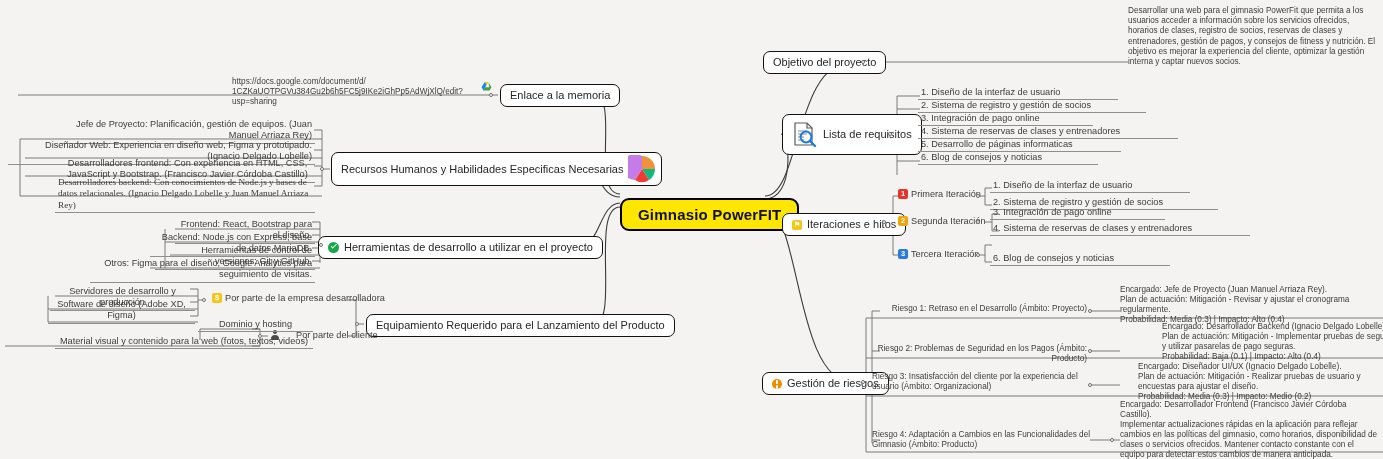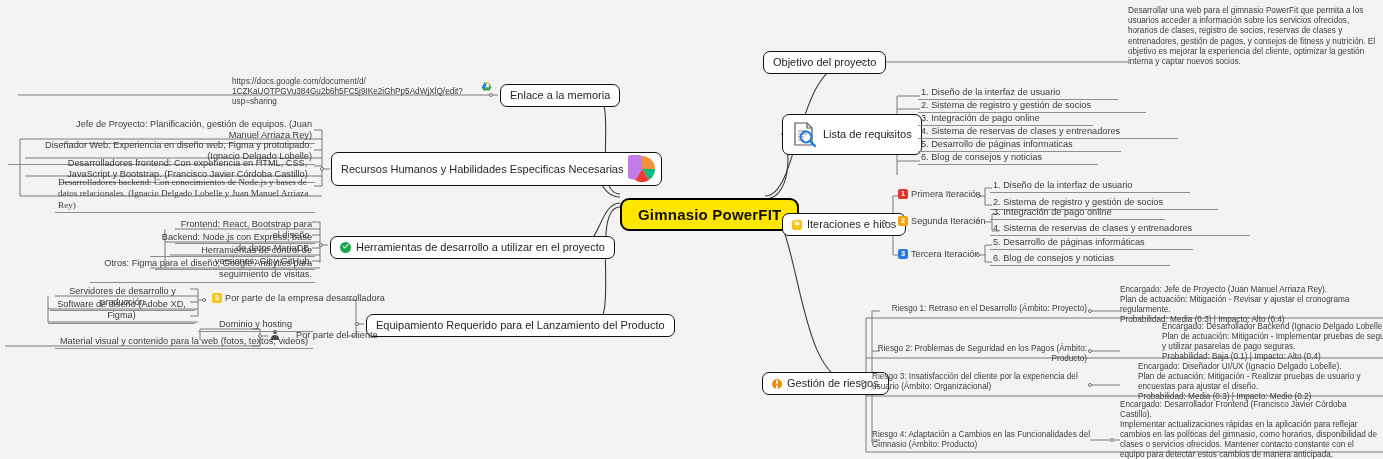--- a/index.html
+++ b/index.html
@@ -255,21 +255,20 @@
   </div>
   <span class="connector" style="left:976px;top:220px;"></span>
   <div class="leaf" style="left:990px;top:207px;width:175px;">3. Integración de pago online</div>
   <div class="leaf" style="left:990px;top:223px;width:260px;">4. Sistema de reservas de clases y entrenadores</div>
 
   <div style="position:absolute;left:898px;top:249px;display:flex;align-items:center;gap:3px;font-size:9.2px;color:#3c3c3c;">
     <span class="badge b-blue">3</span>
     <span>Tercera Iteración</span>
   </div>
   <span class="connector" style="left:976px;top:253px;"></span>
-  <div class="leaf" style="left:990px;top:237px;width:203px;">5. Desarrollo de páginas informáticas</div>
   <div class="leaf" style="left:990px;top:253px;width:180px;">6. Blog de consejos y noticias</div>
 
   <div class="node" style="left:762px;top:372px;">
     <span class="dot-org"></span>
     <span>Gestión de riesgos</span>
   </div>
   <span class="connector" style="left:861px;top:380px;"></span>
 
   <div style="position:absolute;left:872px;top:304px;width:215px;font-size:8.2px;line-height:10px;color:#3c3c3c;text-align:right;">Riesgo 1: Retraso en el Desarrollo (Ámbito: Proyecto)</div>
   <span class="connector" style="left:1088px;top:309px;"></span>
@@ -317,21 +316,21 @@
         <path d="M14 14 L7 25 A13 13 0 1 1 14 1 Z" fill="#c57ce8"></path>
       </svg>
     </span>
   </div>
   <span class="connector" style="left:320px;top:167px;"></span>
   <div class="leaf r" style="left:60px;top:119px;width:255px;">Jefe de Proyecto: Planificación, gestión de equipos. (Juan Manuel Arriaza Rey)</div>
   <div class="leaf r" style="left:8px;top:140px;width:307px;">Diseñador Web: Experiencia en diseño web, Figma y prototipado. (Ignacio Delgado Lobelle)</div>
   <div class="leaf" style="left:60px;top:158px;width:255px;text-align:center;">Desarrolladores frontend: Con experiencia en HTML, CSS, JavaScript y Bootstrap. (Francisco Javier Córdoba Castillo)</div>
   <div class="leaf" style="left:55px;top:177px;width:260px;text-align:left;font-family:Liberation Serif, serif;">Desarrolladores backend: Con conocimientos de Node.js y bases de datos relacionales. (Ignacio Delgado Lobelle y Juan Manuel Arriaza Rey)</div>
 
-  <div class="node" style="left:330px;top:236px;">
+  <div class="node" style="left:318px;top:236px;">
     <span class="check-green"></span>
     <span>Herramientas de desarrollo a utilizar en el proyecto</span>
   </div>
   <span class="connector" style="left:319px;top:243px;"></span>
   <div class="leaf r" style="left:175px;top:219px;width:140px;">Frontend: React, Bootstrap para el diseño.</div>
   <div class="leaf r" style="left:150px;top:232px;width:165px;">Backend: Node.js con Express, base de datos MariaDB.</div>
   <div class="leaf r" style="left:155px;top:245px;width:160px;">Herramientas de control de versiones: Git y GitHub.</div>
   <div class="leaf r" style="left:90px;top:258px;width:225px;">Otros: Figma para el diseño, Google Analytics para seguimiento de visitas.</div>
 
   <div class="node" style="left:366px;top:314px;">

